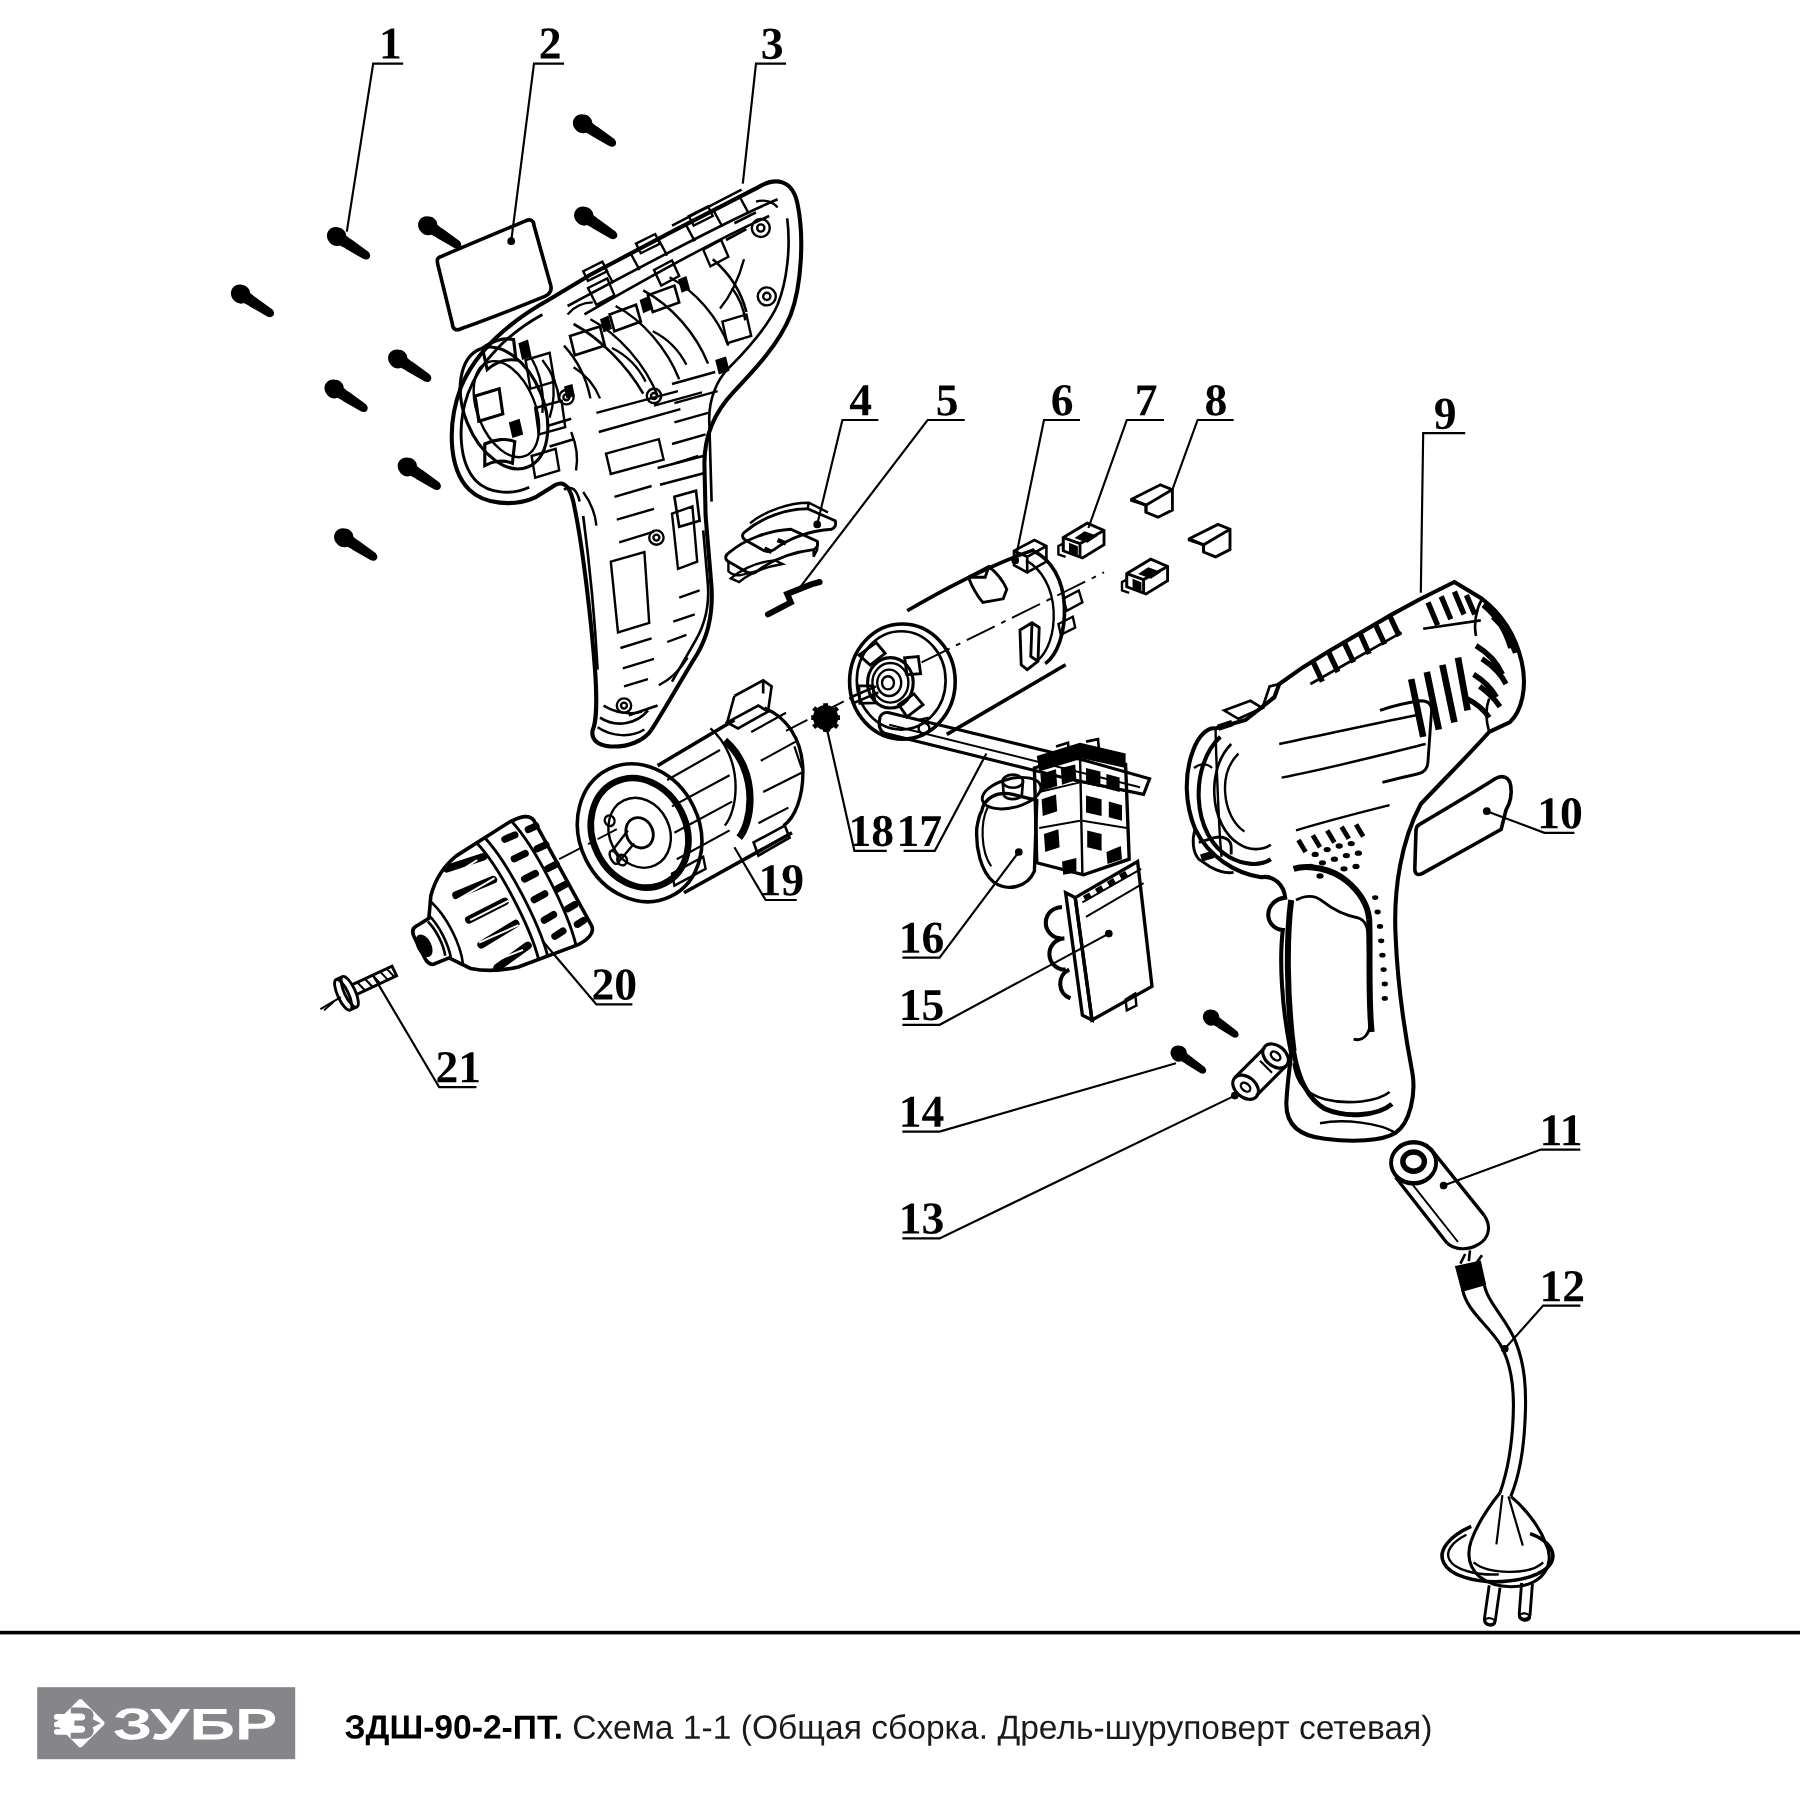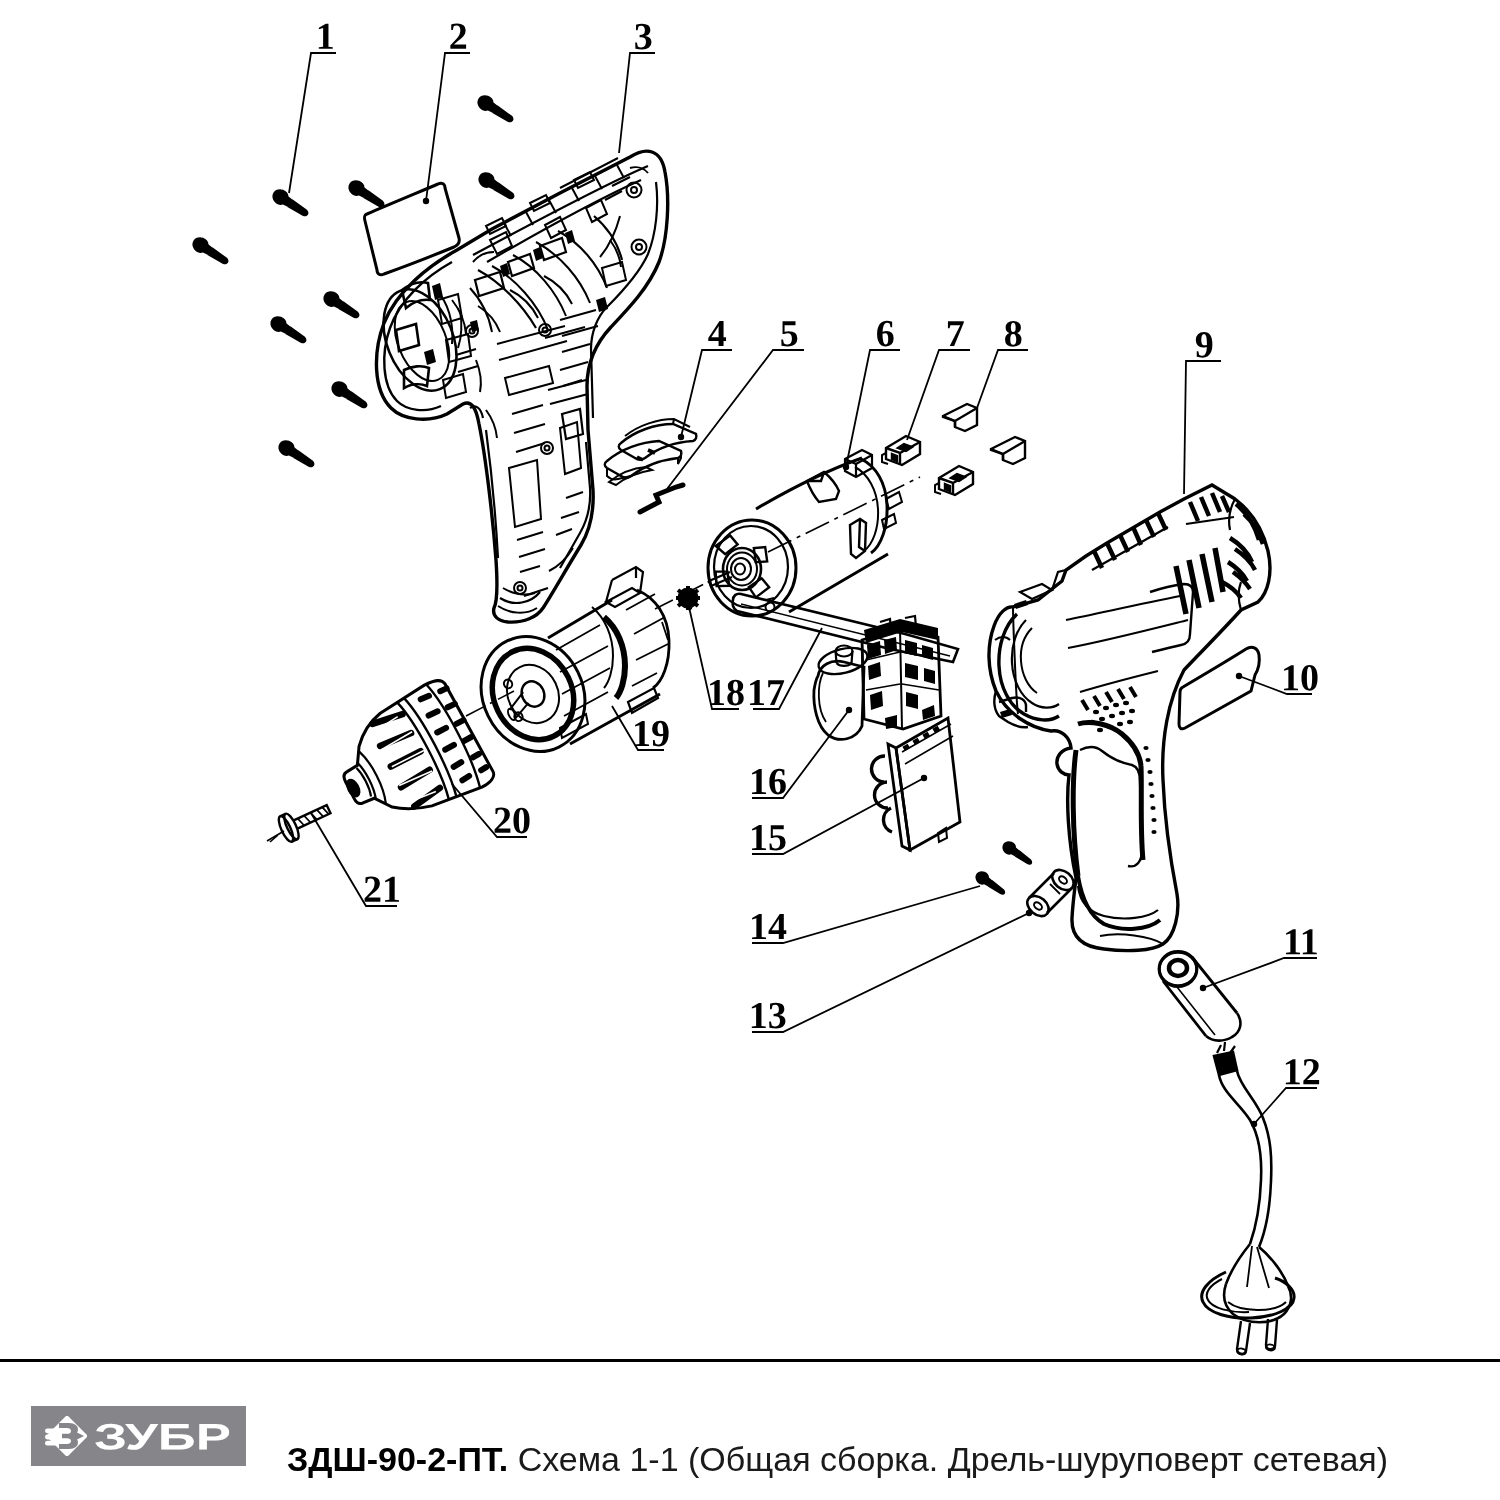--- a/index.html
+++ b/index.html
@@ -575,16 +575,16 @@
   <g fill="#fff">
     <path d="M37,10 L56,29 L56,31 L37,50 L35,50 L16,31 L16,29 L35,10 Z"></path>
     <rect x="14" y="22.4" width="24" height="4.8" rx="2.4"></rect>
     <rect x="14" y="28.6" width="24" height="4.8" rx="2.4"></rect>
     <rect x="14" y="34.8" width="24" height="4.8" rx="2.4"></rect>
   </g>
   <path d="M28,17 L38,17 C44,17 47,20 47,23.5 C47,26 45.5,28 43,29 L43,31 C45.5,32 47,34 47,36.5 C47,40 44,43 38,43 L28,43 L28,38 L36,38 C38.5,38 40,37 40,35 C40,33 38.5,32.2 36,32.2 L31,32.2 L31,27.8 L36,27.8 C38.5,27.8 40,27 40,25 C40,23 38.5,22 36,22 L28,22 Z" fill="#85858a"></path>
   <path d="M41,24 L53,30 L41,36 Z" fill="#85858a"></path>
   <text x="63" y="43.5" font-family="Liberation Sans, sans-serif" font-weight="bold" font-size="37" fill="#fff" textLength="137" lengthAdjust="spacingAndGlyphs" transform="rotate(0.04 100 30)">ЗУБР</text>
 </svg>
-<div style="position:absolute;left:287px;top:1424px;font-family:'Liberation Sans',sans-serif;font-size:34px;color:#000;white-space:nowrap;transform:rotate(0.025deg);margin-top:16px;">
+<div style="position:absolute;left:287px;top:1424px;font-family:'Liberation Sans',sans-serif;font-size:28px;color:#000;white-space:nowrap;transform:rotate(0.025deg);">
   <b>ЗДШ-90-2-ПТ.</b> <span style="color:#1a1a1a;">Схема 1-1 (Общая сборка. Дрель-шуруповерт сетевая)</span>
 </div>
 </div>
 
 </body></html>

